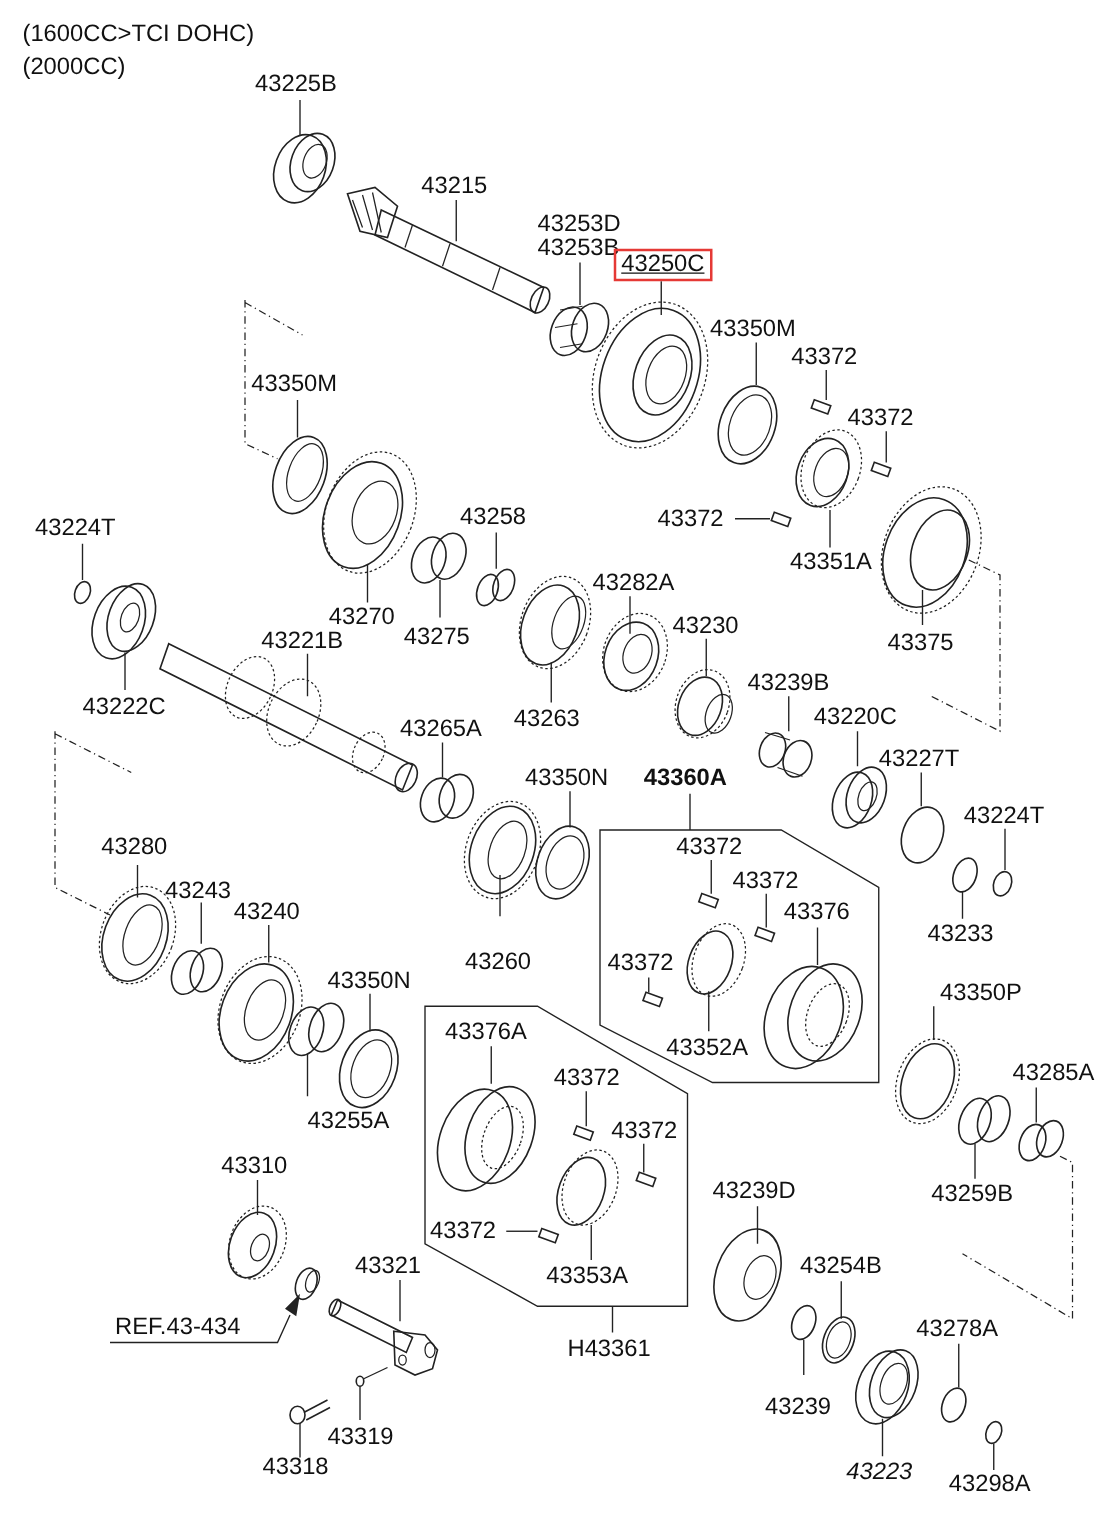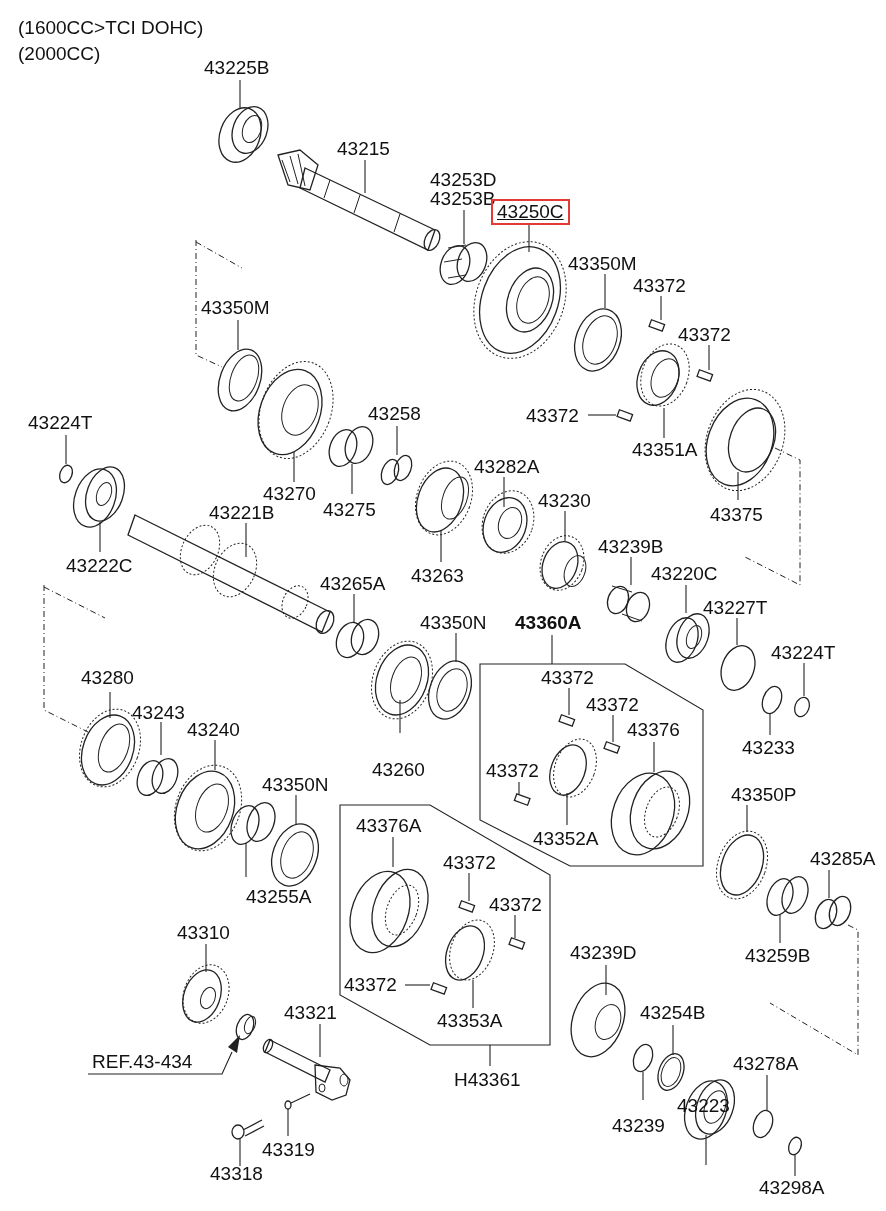--- a/index.html
+++ b/index.html
@@ -428,33 +428,33 @@
 <div class="lbl" style="left:541px;top:668px;">43372</div>
 <div class="lbl" style="left:586px;top:695px;">43372</div>
 <div class="lbl" style="left:627px;top:720px;">43376</div>
 <div class="lbl" style="left:486px;top:761px;">43372</div>
 <div class="lbl" style="left:533px;top:829px;">43352A</div>
 <div class="lbl" style="left:81px;top:668px;">43280</div>
 <div class="lbl" style="left:132px;top:703px;">43243</div>
 <div class="lbl" style="left:187px;top:720px;">43240</div>
 <div class="lbl" style="left:262px;top:775px;">43350N</div>
 <div class="lbl" style="left:210px;top:887px;margin-left:36px;">43255A</div>
-<div class="lbl" style="left:731px;top:785px;">43350P</div>
+<div class="lbl" style="left:752px;top:785px;">43350P</div>
 <div class="lbl" style="left:794px;top:849px;margin-left:16px;">43285A</div>
 <div class="lbl" style="left:745px;top:946px;">43259B</div>
 <div class="lbl" style="left:356px;top:816px;">43376A</div>
 <div class="lbl" style="left:443px;top:853px;">43372</div>
 <div class="lbl" style="left:489px;top:895px;">43372</div>
 <div class="lbl" style="left:344px;top:975px;">43372</div>
 <div class="lbl" style="left:437px;top:1011px;">43353A</div>
 <div class="lbl" style="left:454px;top:1070px;">H43361</div>
 <div class="lbl" style="left:177px;top:923px;">43310</div>
 <div class="lbl" style="left:284px;top:1003px;">43321</div>
 <div class="lbl" style="left:92px;top:1052px;">REF.43-434</div>
 <div class="lbl" style="left:262px;top:1140px;">43319</div>
 <div class="lbl" style="left:210px;top:1164px;">43318</div>
 <div class="lbl" style="left:570px;top:943px;">43239D</div>
 <div class="lbl" style="left:640px;top:1003px;">43254B</div>
 <div class="lbl" style="left:612px;top:1105px;margin-top:11px;">43239</div>
 <div class="lbl" style="left:733px;top:1054px;">43278A</div>
-<div class="lbl" style="left:677px;top:1096px;">43223</div>
+<div class="lbl" style="left:677px;top:1168px;font-style:italic;">43223</div>
 <div class="lbl" style="left:759px;top:1178px;">43298A</div>
 </div>
 
 </body></html>

